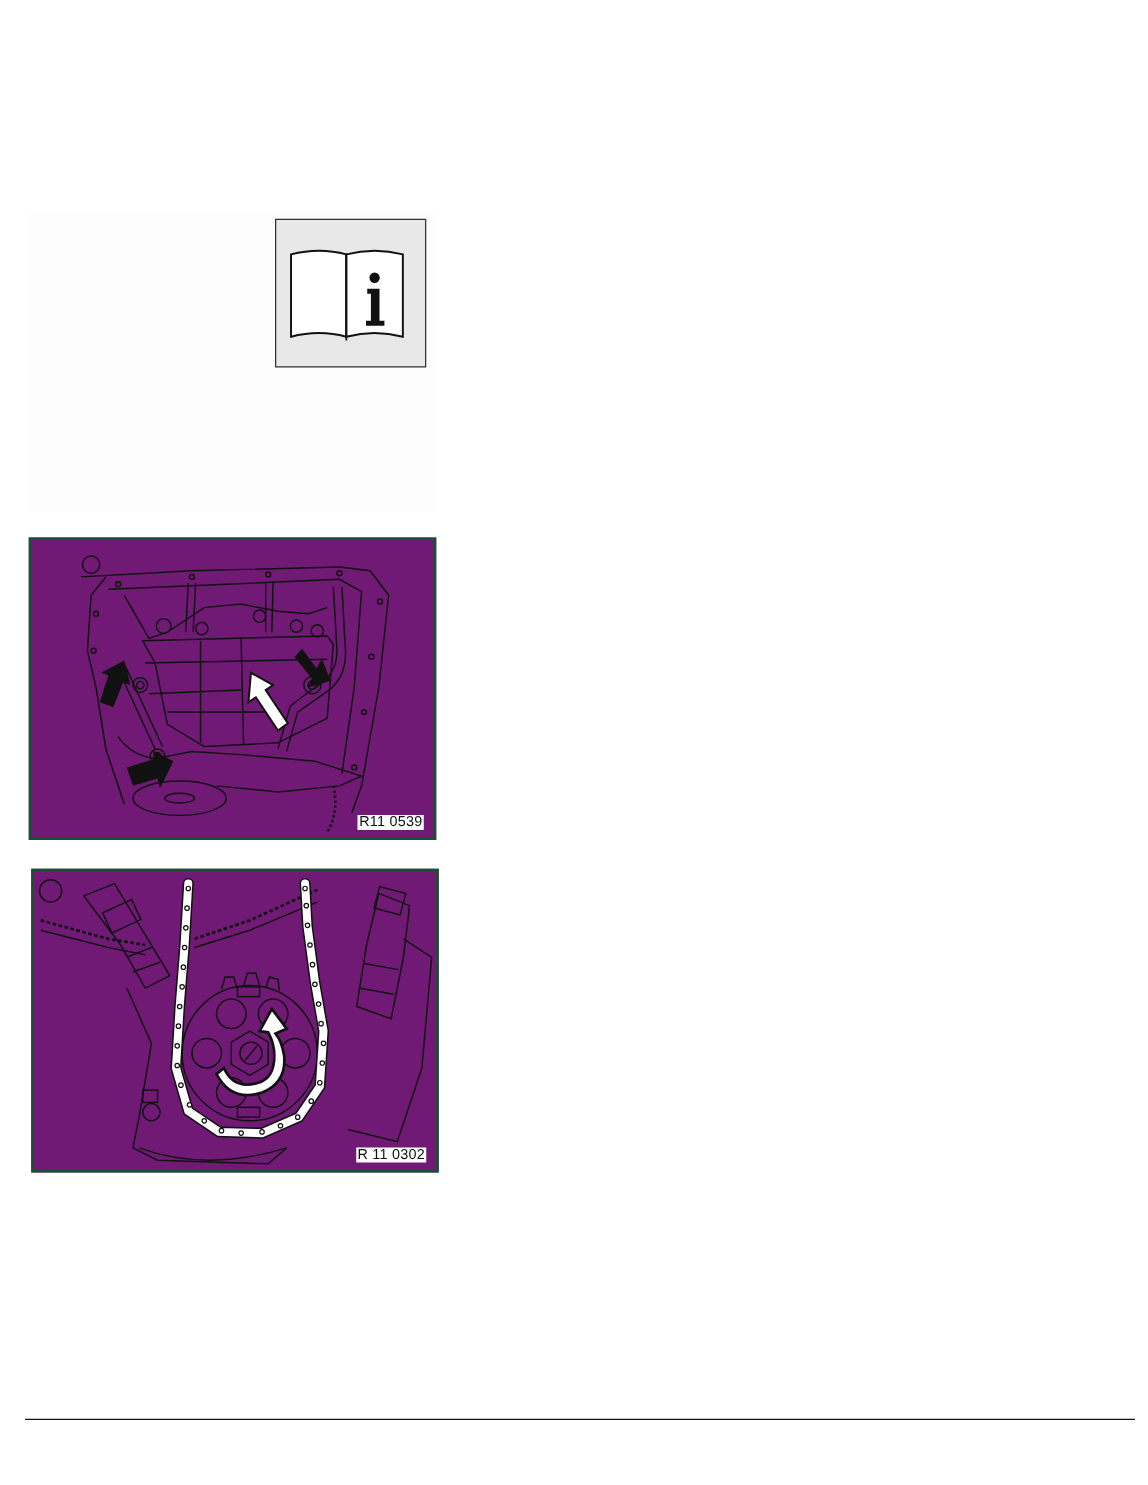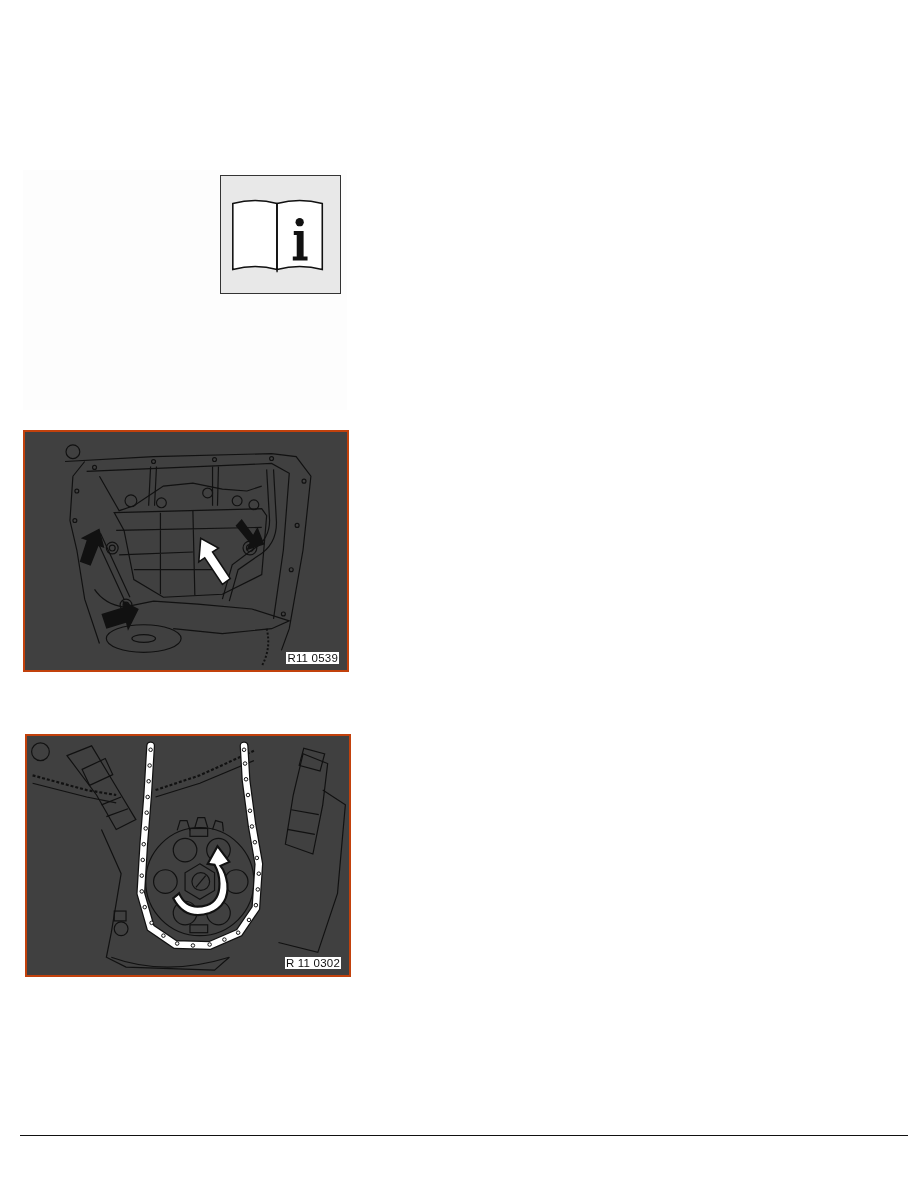--- a/index.html
+++ b/index.html
@@ -11,26 +11,26 @@
       position: absolute; left: 23px; top: 170px; width: 324px; height: 240px;
       background: #fdfdfd;
     }
     .info-box {
       position: absolute; left: 220px; top: 175px; width: 121px; height: 119px;
       background: #e8e8e8; border: 1.5px solid #333;
       box-sizing: border-box;
     }
     .info-box svg { position: absolute; left: 0; top: 0; width: 100%; height: 100%; }
     .figure {
-      position: absolute; background: #404040; border: 2px solid #c2410c; box-sizing: border-box;
+      position: absolute; background: #701a75; border: 2px solid #14532d; box-sizing: border-box;
       overflow: hidden;
     }
     .figure svg { position: absolute; left: 0; top: 0; width: 100%; height: 100%; }
     .fig1 { left: 23px; top: 430px; width: 326px; height: 242px; }
-    .fig2 { left: 25px; top: 695px; width: 326px; height: 243px; margin-top: 39px; }
+    .fig2 { left: 25px; top: 695px; width: 326px; height: 243px; }
     .fig-label {
       position: absolute; right: 8px; bottom: 6px; font-size: 11.5px;
       font-family: "Liberation Sans", sans-serif; color: #111; background: #fff; padding: 0 1px;
       letter-spacing: 0.2px;
     }
     .footer-rule {
       position: absolute; left: 20px; top: 1135px; width: 888px; height: 0;
       border-top: 1.5px solid #111;
     }
   </style>

